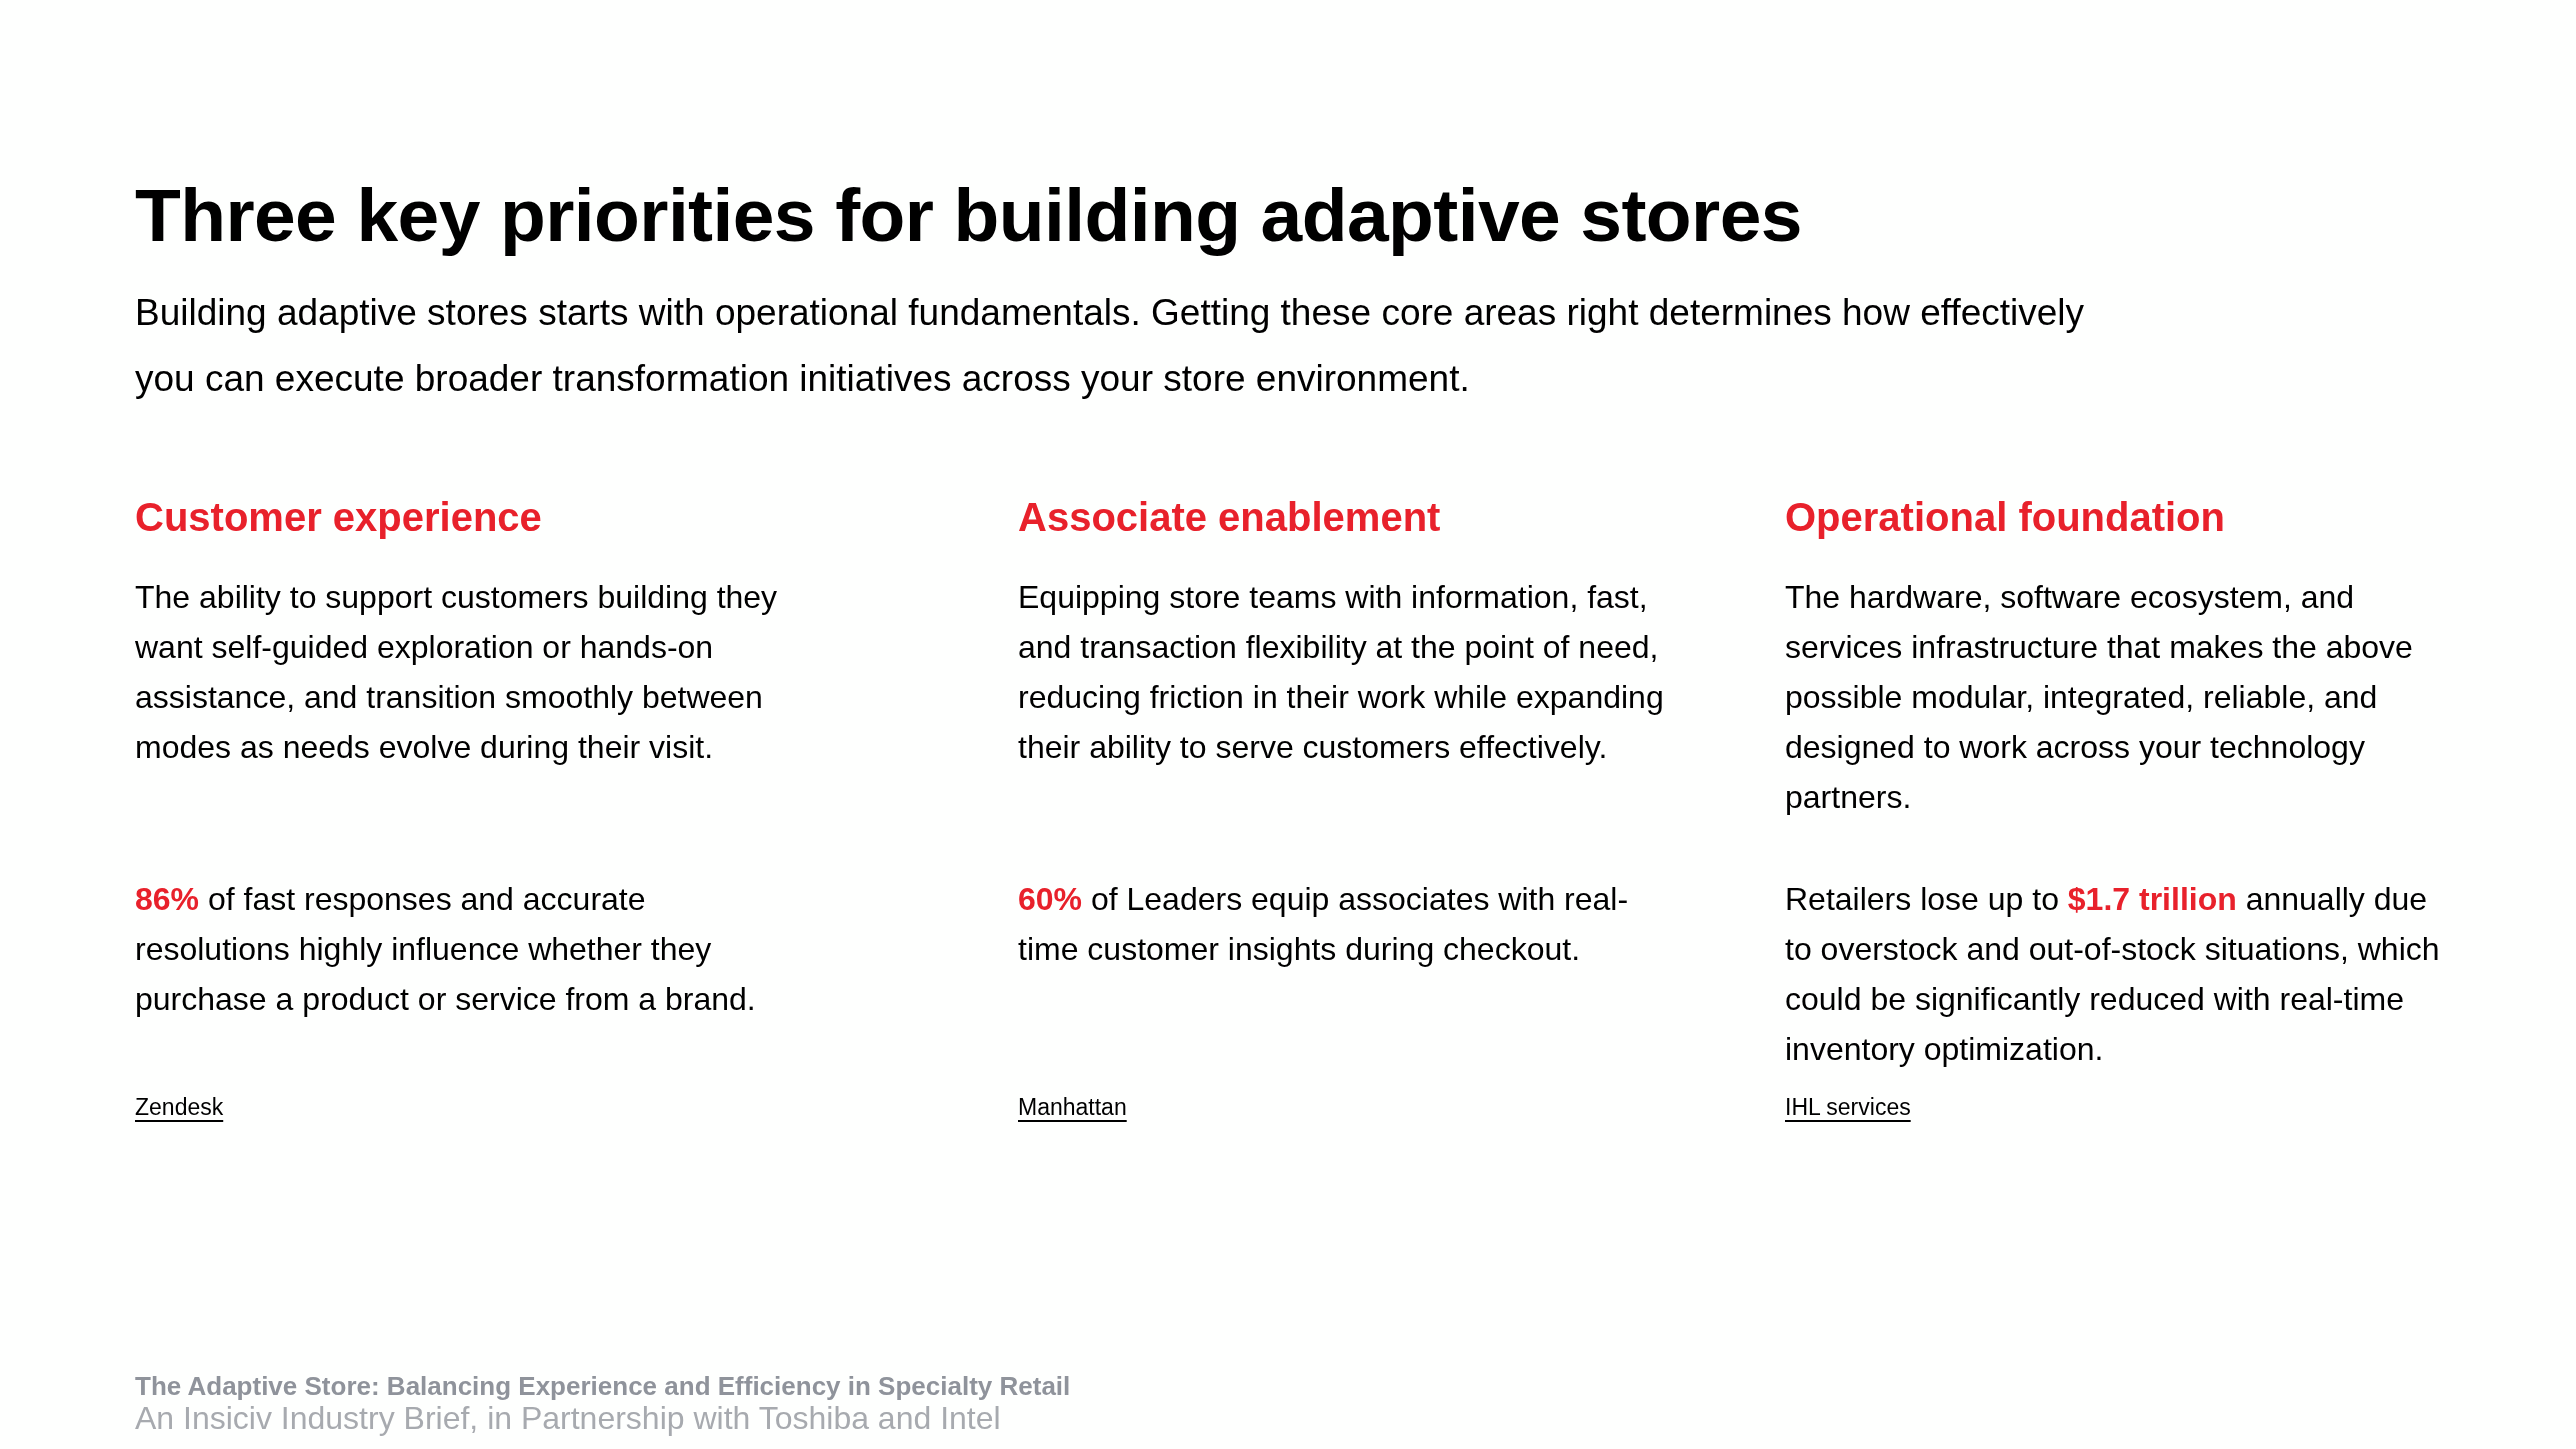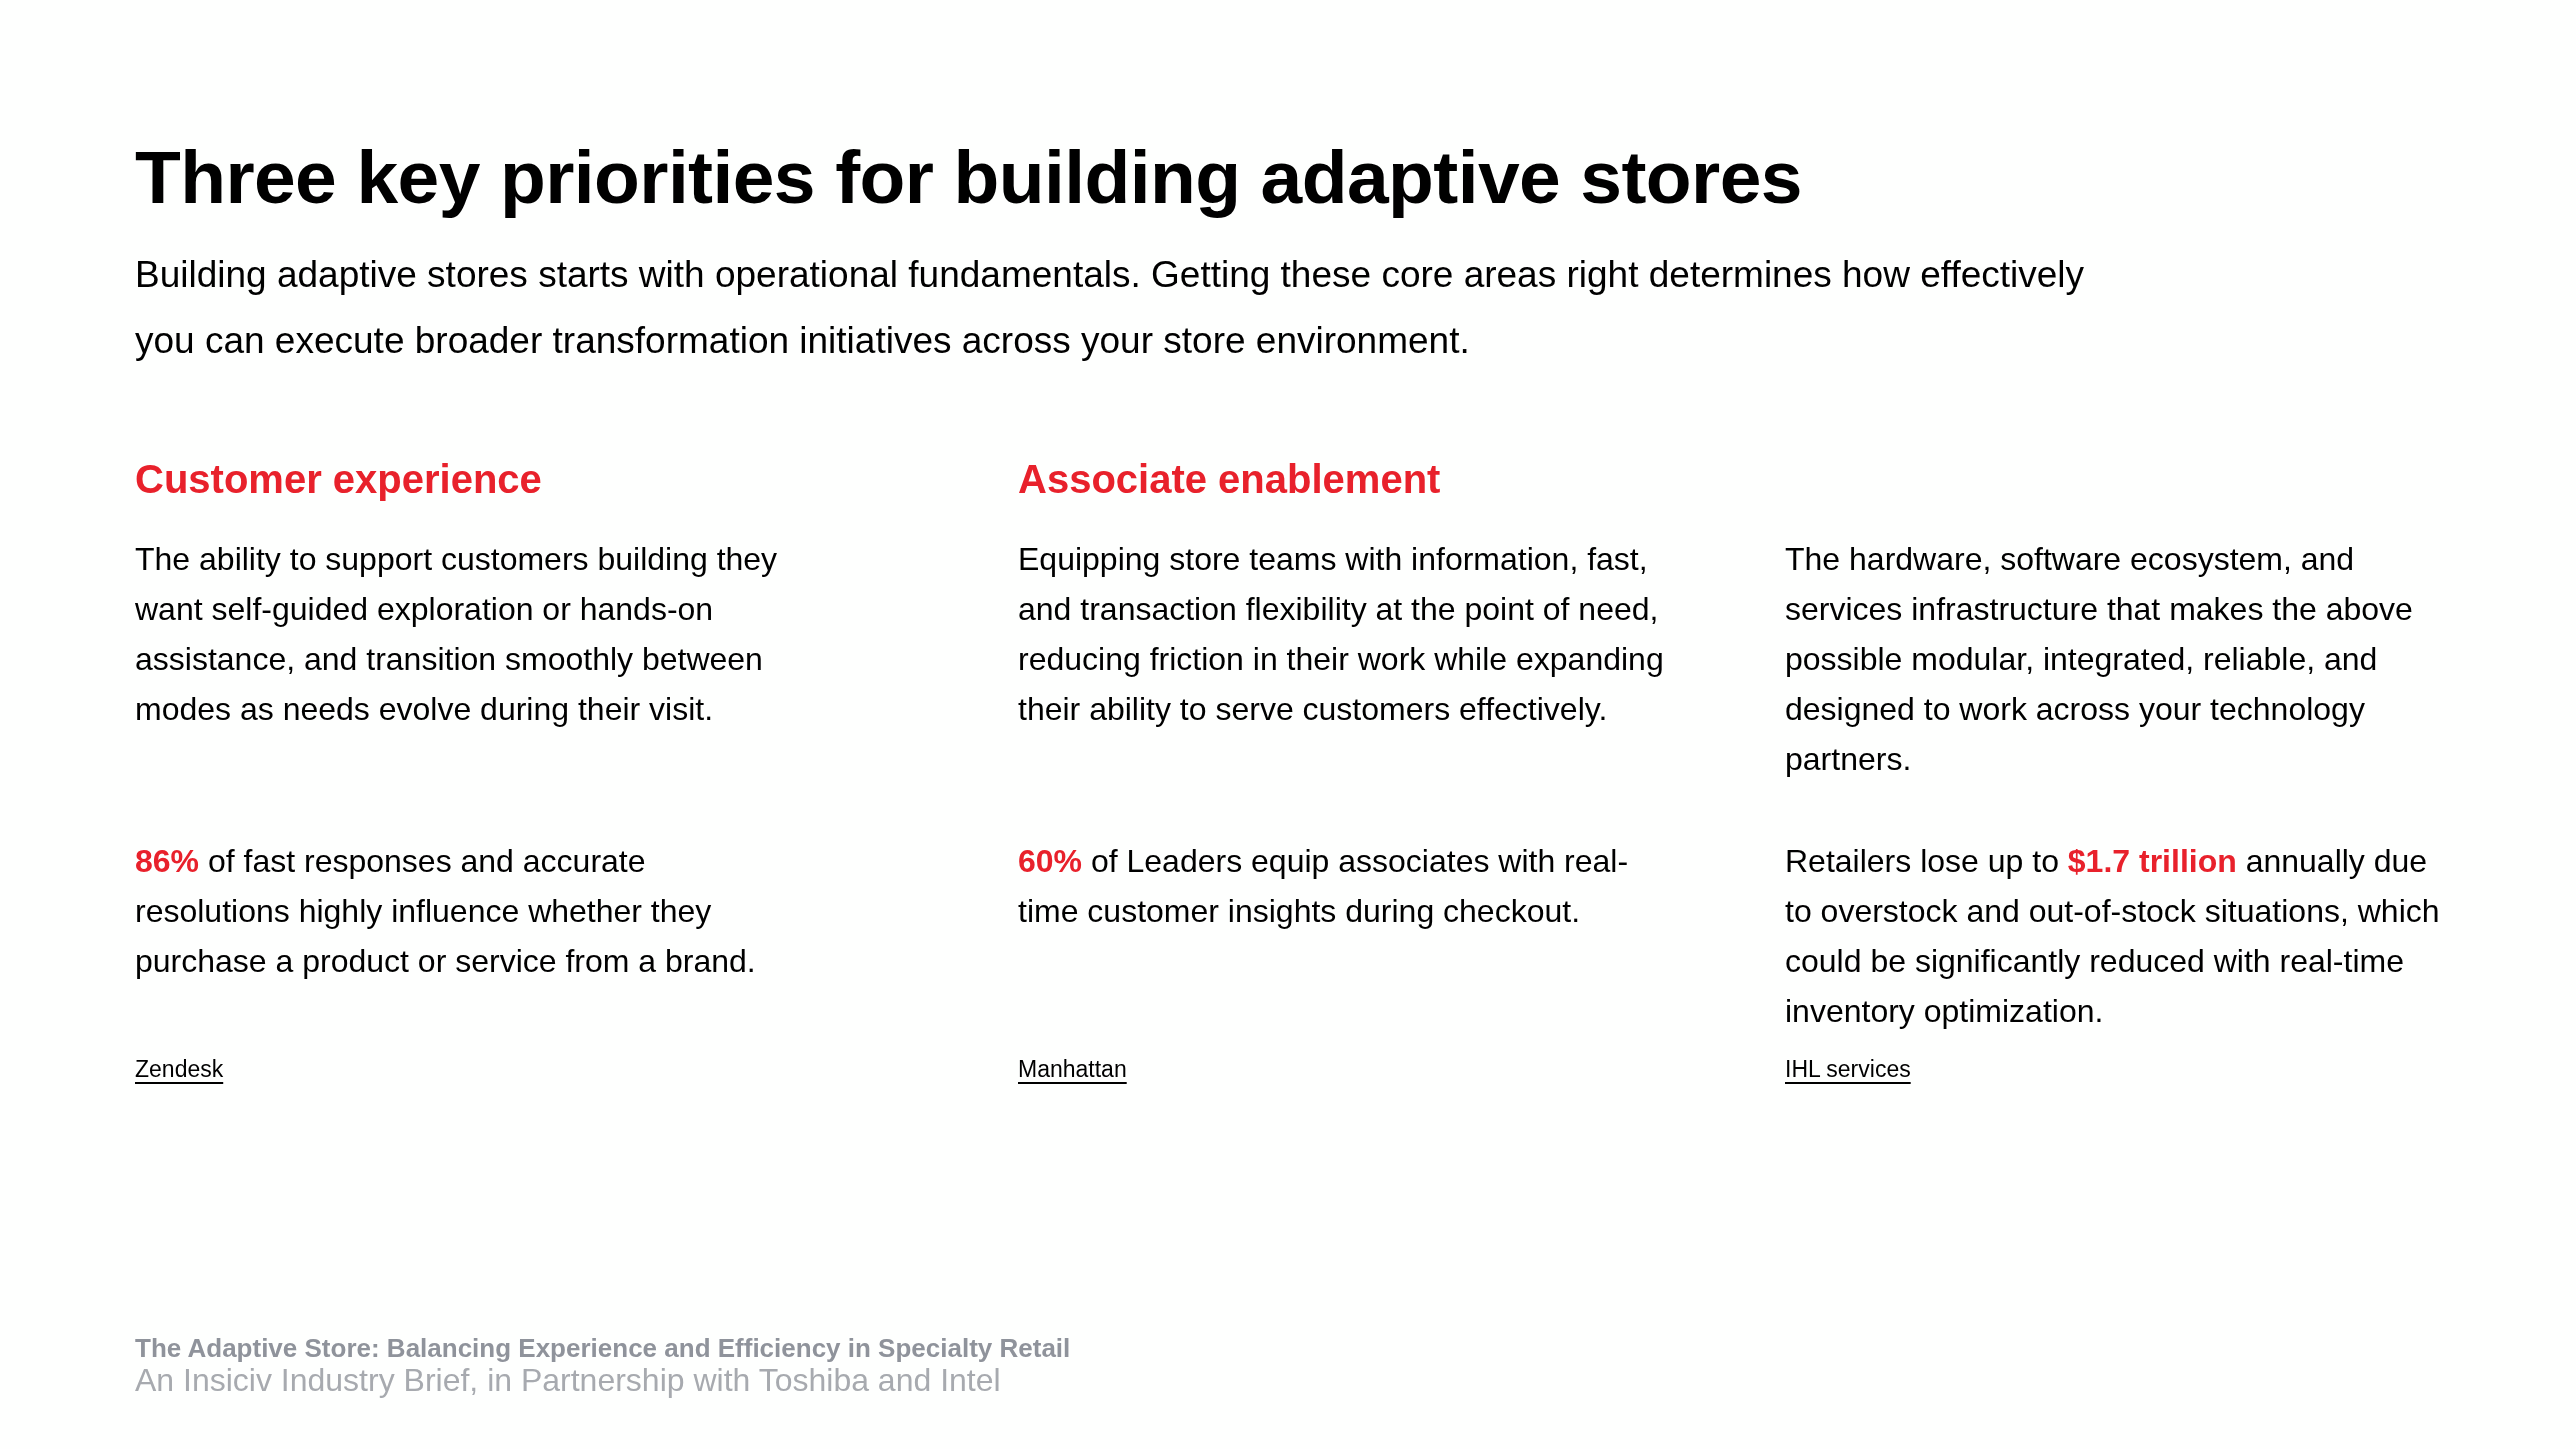--- a/index.html
+++ b/index.html
@@ -10,21 +10,21 @@
   }
   *{margin:0;padding:0;box-sizing:border-box;}
   html,body{
     width:2576px;height:1449px;
     background:#FEFFFE;
     font-family:"Liberation Sans","DejaVu Sans",sans-serif;
     color:var(--text-black);
     overflow:hidden;
     position:relative;
   }
-  .abs{position:absolute;}
+  .abs{position:absolute;margin-top:38px;}
   
   #slide-title{
     left:135px;top:132px;
     font-size:75px;font-weight:bold;
     line-height:1.2;white-space:nowrap;
     letter-spacing:-0.6px;
   }
   
   #intro{
     left:135px;top:242px;
@@ -111,20 +111,21 @@
     <div class="col-stat">
       <div class="stat-line"><span class="stat-hl">60%</span><span> of Leaders equip associates with real-</span></div>
       <div class="stat-line">time customer insights during checkout.</div>
     </div>
     <div class="col-source">
       <a class="source-link">Manhattan</a>
     </div>
   </section>
 
   <section class="column" id="col-3">
+    <h2 class="col-heading">Operational foundation</h2>
     <div class="col-body">
       <div class="body-line">The hardware, software ecosystem, and</div>
       <div class="body-line">services infrastructure that makes the above</div>
       <div class="body-line">possible modular, integrated, reliable, and</div>
       <div class="body-line">designed to work across your technology</div>
       <div class="body-line">partners.</div>
     </div>
     <div class="col-stat">
       <div class="stat-line"><span>Retailers lose up to </span><span class="stat-hl">$1.7 trillion</span><span> annually due</span></div>
       <div class="stat-line">to overstock and out-of-stock situations, which</div>

